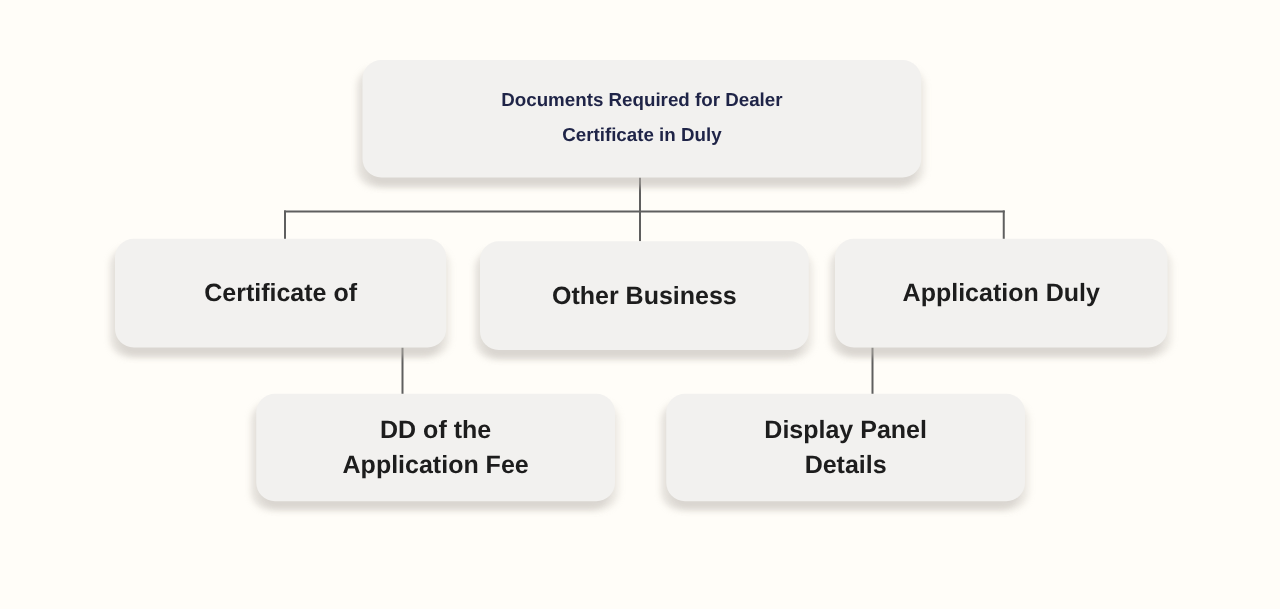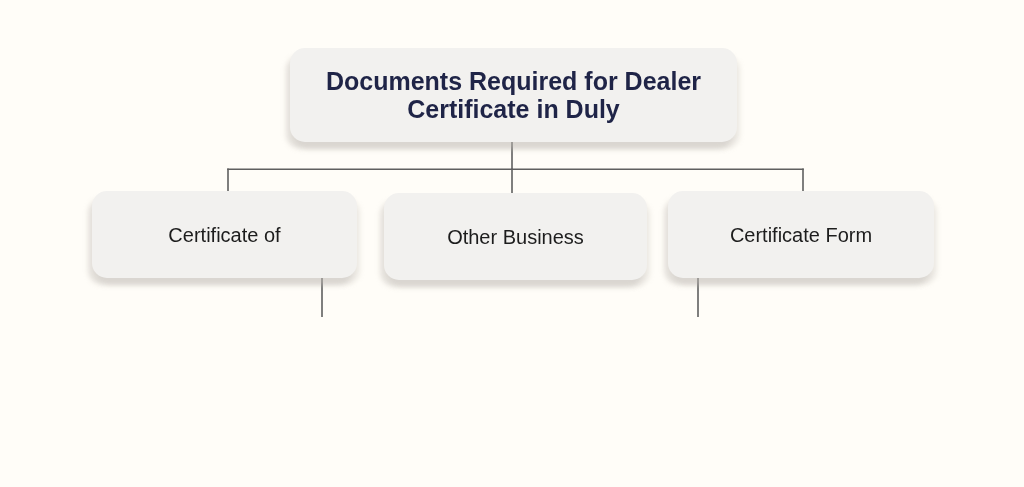--- a/index.html
+++ b/index.html
@@ -38,27 +38,27 @@
     text-align: center;
   }
   .node .line {
     display: block;
     line-height: 28px;
     white-space: nowrap;
   }
   .node-root {
     left: 290px; top: 48px; width: 447px; height: 94px;
     color: var(--title-color, #1f2447);
-    font-size: 25px;
+    font-size: 15px;
     font-weight: bold;
   }
   .node-child {
     color: var(--text-color, #1d1d1d);
     font-size: 20px;
-    font-weight: normal;
+    font-weight: bold;
     align-items: center;
   }
   .node-certificate { left: 92px;  top: 191px; width: 265px; height: 87px; }
   .node-licenses    { left: 384px; top: 193px; width: 263px; height: 87px; }
   .node-form        { left: 668px; top: 191px; width: 266px; height: 87px; }
   .node-dd          { left: 205px; top: 315px; width: 287px; height: 86px; }
   .node-display     { left: 533px; top: 315px; width: 287px; height: 86px; }
 </style>
 </head>
 <body>
@@ -82,18 +82,26 @@
 
   <div class="node node-child node-certificate">
     <span class="line">Certificate of</span>
   </div>
 
   <div class="node node-child node-licenses">
     <span class="line">Other Business</span>
   </div>
 
   <div class="node node-child node-form">
-    <span class="line">Certificate Form</span>
+    <span class="line">Application Duly</span>
   </div>
 
+  <div class="node node-child node-dd">
+    <span class="line">DD of the</span>
+    <span class="line">Application Fee</span>
+  </div>
 
+  <div class="node node-child node-display">
+    <span class="line">Display Panel</span>
+    <span class="line">Details</span>
+  </div>
 
 </div>
 
 </body></html>

